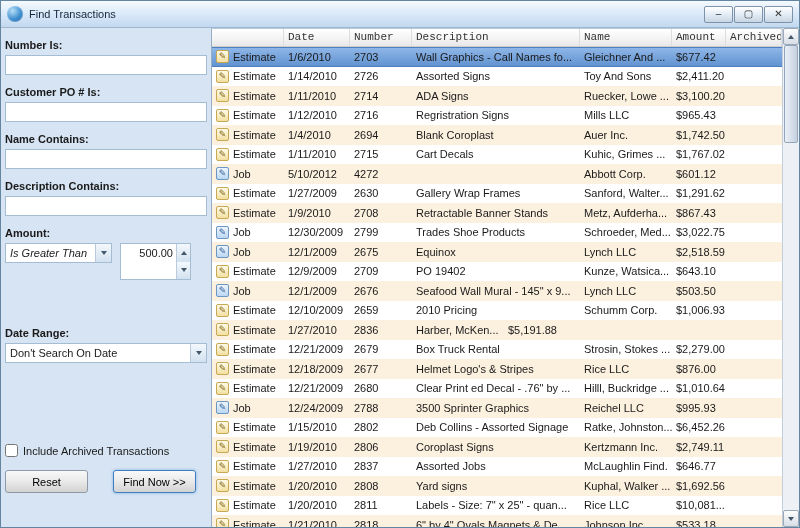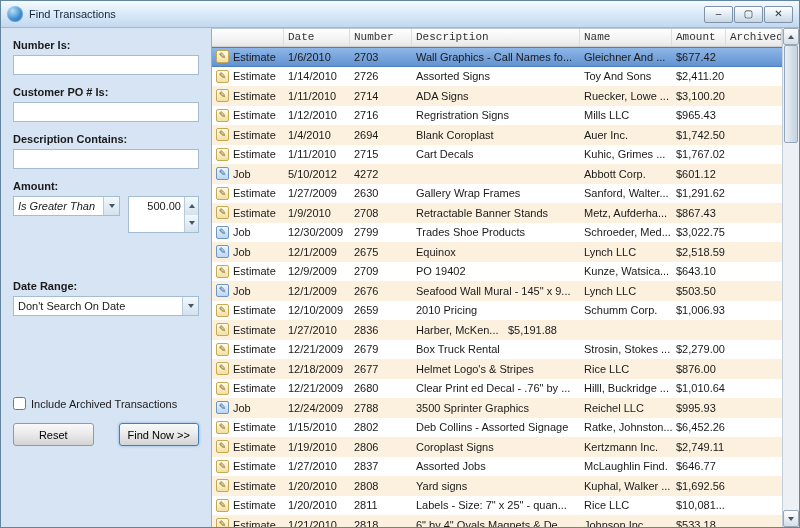--- a/index.html
+++ b/index.html
@@ -23,21 +23,21 @@
   .title { margin-right:auto; color:#15263a; }
   .win-controls { display:flex; }
   .winbtn {
     width:29px; height:17px; margin-left:1px; padding:0;
     border:1px solid #7e93a8; border-radius:2px;
     background:linear-gradient(#ffffff,#e2ecf5 50%,#c8d6e4);
     font-family:inherit; font-size:10px; line-height:1; color:#333;
     display:flex; align-items:center; justify-content:center; cursor:default;
   }
   
-  .panel { position:absolute; left:0; top:27px; bottom:0; width:210px; padding:11px 12px; }
+  .panel { position:absolute; left:0; top:27px; bottom:0; width:210px; padding:11px 4px; }
   .f-label { font-weight:bold; margin-bottom:4px; }
   .field { margin-bottom:11px; }
   .f-input {
     width:100%; height:20px; border:1px solid #a5bdd3; background:#fff;
     padding:0 4px; font:inherit;
   }
   .amount-row { display:flex; gap:8px; }
   .combo {
     display:flex; height:20px; border:1px solid #a5bdd3; background:#fff;
     align-items:stretch; cursor:default;
@@ -135,20 +135,24 @@
     <div class="field">
       <div class="f-label">Number Is:</div>
       <input class="f-input" type="text" value="" style="">
     </div>
 
     <div class="field">
       <div class="f-label">Customer PO # Is:</div>
       <input class="f-input" type="text" value="" style="">
     </div>
 
+    <div class="field">
+      <div class="f-label">Name Contains:</div>
+      <input class="f-input" type="text" value="" style="">
+    </div>
 
     <div class="field">
       <div class="f-label">Description Contains:</div>
       <input class="f-input" type="text" value="" style="">
     </div>
 
     <div class="field">
       <div class="f-label">Amount:</div>
       <div class="amount-row">
         <div class="combo combo-operator">

